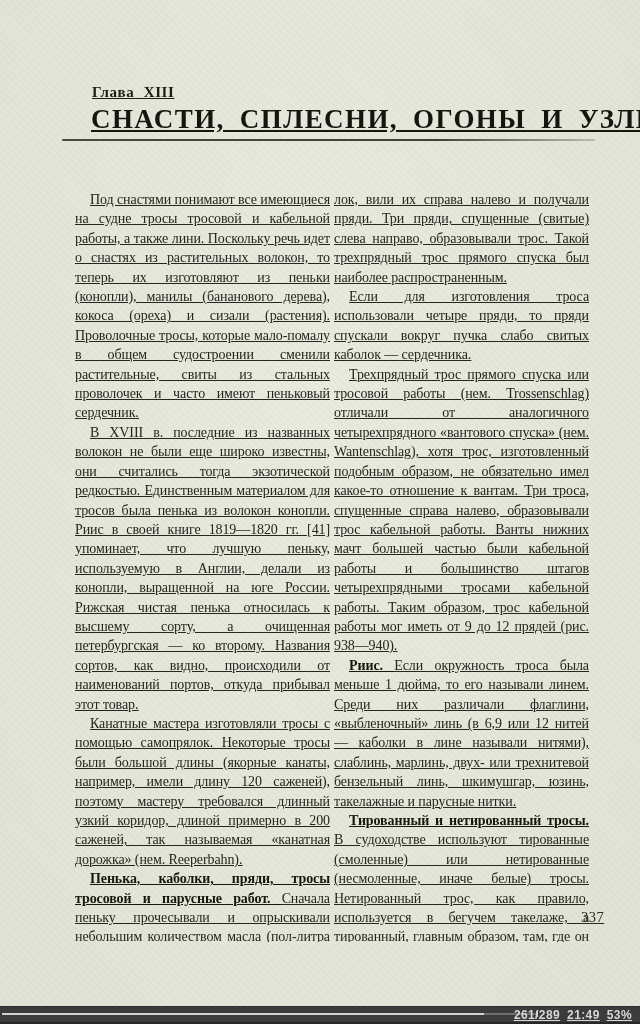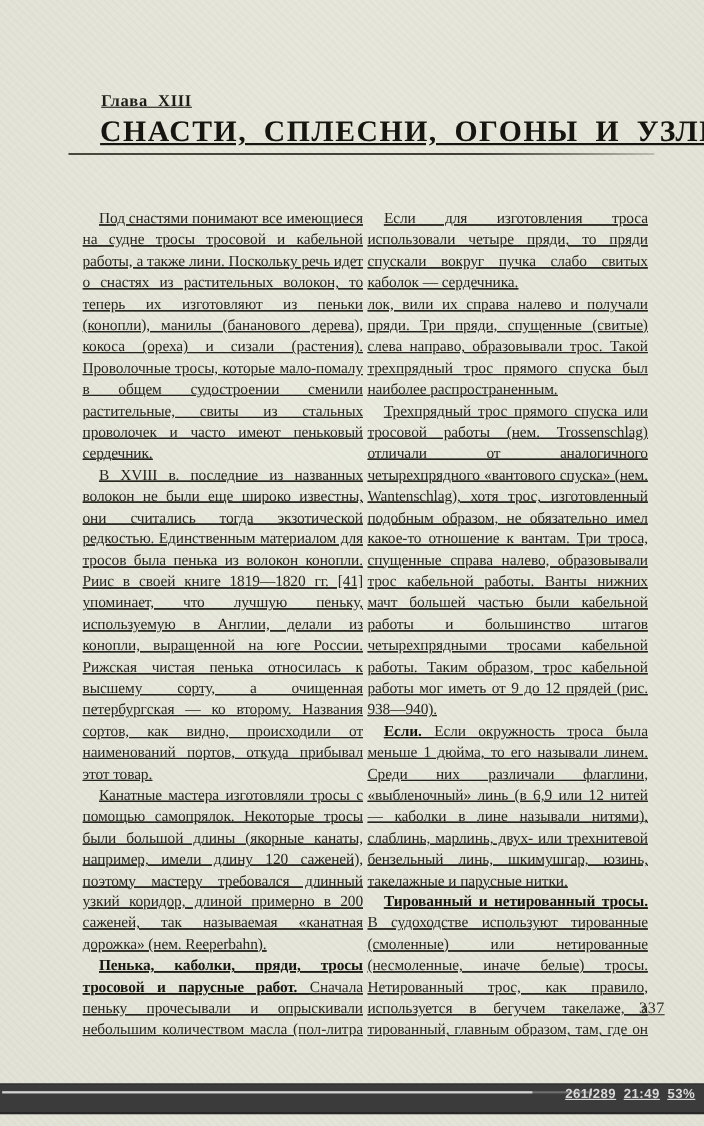--- a/index.html
+++ b/index.html
@@ -47,21 +47,21 @@
   }
   .para.no-indent { text-indent:0; }
   .para b { font-weight:bold; color:#17160f; }
 
   .page-number {
     position:absolute; top:909px; left:581px;
     font-size:14.5px; color:#2c2b25; letter-spacing:0.5px;
   }
 
   .statusbar {
-    position:absolute; left:0; right:0; bottom:11px; height:28px;
+    position:absolute; left:0; right:0; bottom:0; height:18px;
     background:#3b3b3b;
     border-top:1px solid #2d2d2d;
     box-shadow:inset 0 -2px 0 #272727;
   }
   .progress-track {
     position:absolute; left:2px; top:6px; width:535px; height:2px;
     background:#6e6e6e;
   }
   .progress-fill {
     position:absolute; left:0; top:0; height:2px; width:90%;
@@ -89,24 +89,24 @@
     <div class="rule"></div>
 
     <div class="columns">
       <div class="col">
           <p class="para">Под снастями понимают все имеющиеся на судне тросы тросовой и кабельной работы, а также лини. Поскольку речь идет о снастях из растительных волокон, то теперь их изготовляют из пеньки (конопли), манилы (бананового дерева), кокоса (ореха) и сизали (растения). Проволочные тросы, которые мало-помалу в общем судостроении сменили растительные, свиты из стальных проволочек и часто имеют пеньковый сердечник.</p>
           <p class="para">В XVIII в. последние из названных волокон не были еще широко известны, они считались тогда экзотической редкостью. Единственным материалом для тросов была пенька из волокон конопли. Риис в своей книге 1819—1820 гг. [41] упоминает, что лучшую пеньку, используемую в Англии, делали из конопли, выращенной на юге России. Рижская чистая пенька относилась к высшему сорту, а очищенная петербургская — ко второму. Названия сортов, как видно, происходили от наименований портов, откуда прибывал этот товар.</p>
           <p class="para">Канатные мастера изготовляли тросы с помощью самопрялок. Некоторые тросы были большой длины (якорные канаты, например, имели длину 120 саженей), поэтому мастеру требовался длинный узкий коридор, длиной примерно в 200 саженей, так называемая «канатная дорожка» (нем. Reeperbahn).</p>
           <p class="para"><b>Пенька, каболки, пряди, тросы тросовой и парусные работ. </b>Сначала пеньку прочесывали и опрыскивали небольшим количеством масла (пол-литра на центнер пеньки), чтобы сделать ее для прядения более скользкой. Затем из пеньки пряли нити — каболки. Пряли их слева направо и, взяв в зависимости от толщины троса необходимое количество кабо-</p>
         </div>
       <div class="col">
+          <p class="para no-indent">лок, вили их справа налево и получали пряди. Три пряди, спущенные (свитые) слева направо, образовывали трос. Такой трехпрядный трос прямого спуска был наиболее распространенным.</p>
           <p class="para">Если для изготовления троса использовали четыре пряди, то пряди спускали вокруг пучка слабо свитых каболок — сердечника.</p>
-          <p class="para no-indent">лок, вили их справа налево и получали пряди. Три пряди, спущенные (свитые) слева направо, образовывали трос. Такой трехпрядный трос прямого спуска был наиболее распространенным.</p>
           <p class="para">Трехпрядный трос прямого спуска или тросовой работы (нем. Trossenschlag) отличали от аналогичного четырехпрядного «вантового спуска» (нем. Wantenschlag), хотя трос, изготовленный подобным образом, не обязательно имел какое-то отношение к вантам. Три троса, спущенные справа налево, образовывали трос кабельной работы. Ванты нижних мачт большей частью были кабельной работы и большинство штагов четырехпрядными тросами кабельной работы. Таким образом, трос кабельной работы мог иметь от 9 до 12 прядей (рис. 938—940).</p>
-          <p class="para"><b>Если. </b>Если окружность троса была меньше 1 дюйма, то его называли линем. Среди них различали флаглини, «выбленочный» линь (в 6,9 или 12 нитей — каболки в лине называли нитями), слаблинь, марлинь, двух- или трехнитевой бензельный линь, шкимушгар, юзинь, такелажные и парусные нитки.</p>
+          <p class="para"><b>Риис. </b>Если окружность троса была меньше 1 дюйма, то его называли линем. Среди них различали флаглини, «выбленочный» линь (в 6,9 или 12 нитей — каболки в лине называли нитями), слаблинь, марлинь, двух- или трехнитевой бензельный линь, шкимушгар, юзинь, такелажные и парусные нитки.</p>
           <p class="para"><b>Тированный и нетированный тросы. </b>В судоходстве используют тированные (смоленные) или нетированные (несмоленные, иначе белые) тросы. Нетированный трос, как правило, используется в бегучем такелаже, а тированный, главным образом, там, где он часто подвергается воздействию воды. Тир предохраняет трос от преждевременного загнивания; по единодушным высказываниям различных авторов того времени, наи-</p>
         </div>
     </div>
 
     <div class="page-number">337</div>
   </div>
 
   <div class="statusbar">
     <div class="progress-track">
       <div class="progress-fill" style="width: 90%;"></div>

